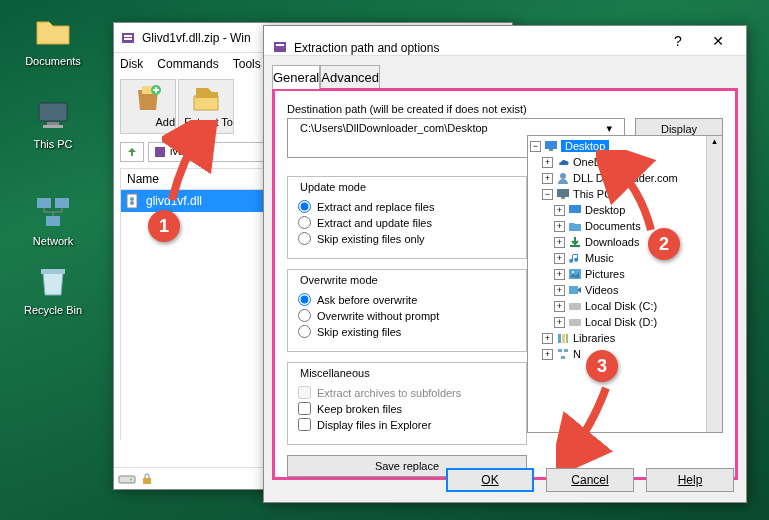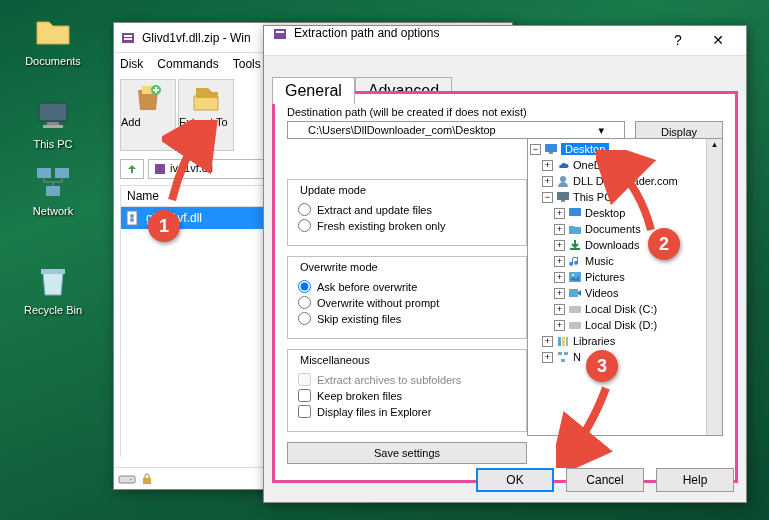--- a/index.html
+++ b/index.html
@@ -9,42 +9,42 @@
 .desktop-icon .di-img { width: 40px; height: 40px; margin: 0 auto 3px; background-size: contain; }
 .desktop-icon .label { font-size: 11px; }
 
 .window { position: absolute; background: #fff; border: 1px solid #888; box-shadow: 2px 2px 12px rgba(0,0,0,0.4); }
 
 .win-winrar { left: 113px; top: 22px; width: 400px; height: 468px; }
 .win-winrar .titlebar { height: 30px; background: #fff; border-bottom: 1px solid #ddd; display: flex; align-items: center; padding: 0 6px; font-size: 12px; }
 .win-winrar .titlebar .icon-box { width: 16px; height: 16px; margin-right: 6px; }
 .win-winrar .menubar { padding: 4px 6px; display: flex; gap: 14px; font-size: 12px; }
 .win-winrar .toolbar { display: flex; gap: 2px; padding: 4px 6px; }
-.win-winrar .tool-btn { width: 56px; height: 72px; text-align: left; background: #eee; border: 1px solid #ccc; font-size: 11px; padding-top: 2px; }
+.win-winrar .tool-btn { width: 56px; height: 55px; text-align: right; background: #eee; border: 1px solid #ccc; font-size: 11px; padding-top: 2px; }
 .win-winrar .tool-btn .ticon { width: 32px; height: 32px; margin: 0 auto 2px; }
 .win-winrar .pathbar { padding: 4px 6px; display: flex; align-items: center; gap: 4px; }
 .win-winrar .pathbar .pbox { border: 1px solid #bbb; padding: 2px 4px; font-size: 11px; display: inline-block; }
 .win-winrar .filelist-header { background: #fff; border: 1px solid #ddd; margin: 2px 6px 0; padding: 3px 6px; font-size: 12px; }
 .win-winrar .filelist { margin: 0 6px; border-left: 1px solid #ddd; border-right: 1px solid #ddd; height: 250px; }
 .win-winrar .file-row { display: flex; align-items: center; padding: 3px 4px; background: #1e90ff; color: #fff; font-size: 12px; }
 .win-winrar .file-row .ficon { width: 16px; height: 16px; margin-right: 5px; }
 .win-winrar .statusbar { position: absolute; bottom: 0; left: 0; right: 0; height: 22px; border-top: 1px solid #ddd; display: flex; align-items: center; padding: 0 4px; gap: 4px; }
 
 .win-dialog { left: 263px; top: 25px; width: 484px; height: 478px; background: #f0f0f0; }
-.win-dialog .titlebar { height: 30px; display: flex; align-items: flex-start; padding: 0 8px; background: #fff; border-bottom: 1px solid #e0e0e0; }
+.win-dialog .titlebar { height: 30px; display: flex; align-items: flex-end; padding: 0 8px; background: #fff; border-bottom: 1px solid #e0e0e0; }
 .win-dialog .titlebar .icon-box { width: 16px; height: 16px; margin-right: 6px; }
 .win-dialog .titlebar .title-text { flex: 1; font-size: 12px; }
 .win-dialog .titlebar .winbtn { width: 40px; height: 28px; display: flex; align-items: center; justify-content: center; font-size: 14px; }
 .win-dialog .tabs { display: flex; padding: 8px 8px 0; gap: 0; }
-.win-dialog .tab { padding: 4px 12px; border: 1px solid #b0b0b0; border-bottom: none; background: #f0f0f0; font-size: 16px; position: relative; top: 13px; }
+.win-dialog .tab { padding: 4px 0; border: 1px solid #b0b0b0; border-bottom: none; background: #f0f0f0; font-size: 13px; position: relative; top: 1px; }
 .win-dialog .tab.active { background: #fff; z-index: 2; }
 .win-dialog .tab-panel { margin: 0 8px 8px; border: 3px solid #ec4899; background: #fff; padding: 12px; height: 392px; position: relative; }
 .win-dialog .dest-label { font-size: 11px; margin-bottom: 3px; }
 .win-dialog .dest-row { display: flex; gap: 10px; align-items: flex-start; }
-.win-dialog .dest-input { flex: 1; border: 1px solid #999; padding: 3px 20px; font-size: 11px; height: 18px; display: flex; align-items: center; justify-content: space-between; }
+.win-dialog .dest-input { flex: 1; border: 1px solid #999; padding: 3px 12px; font-size: 11px; height: 40px; display: flex; align-items: flex-start; justify-content: space-between; }
 .win-dialog .dest-buttons { display: flex; flex-direction: column; gap: 4px; }
 .win-dialog .dest-buttons button { width: 88px; height: 22px; font-size: 11px; background: #e8e8e8; border: 1px solid #999; }
 
 .groupbox { border: 1px solid #c0c0c0; padding: 20px 10px 10px; position: relative; font-size: 11px; margin-top: 10px; }
 .groupbox .legend { position: absolute; top: -8px; left: 8px; background: #fff; padding: 0 4px; font-size: 11px; margin-top: 12px; }
 .radio-row, .check-row { display: flex; align-items: center; gap: 6px; margin: 3px 0; font-size: 11px; }
 .radio-row input, .check-row input { width: 13px; height: 13px; }
 .check-row.disabled { color: #888; }
 
 .folder-tree { position: absolute; right: 12px; top: 44px; width: 196px; height: 298px; border: 1px solid #999; background: #fff; overflow: hidden; font-size: 11px; }
@@ -53,21 +53,21 @@
 .tree-node { display: flex; align-items: center; gap: 3px; padding: 1px 0; white-space: nowrap; }
 .tree-node .exp { width: 11px; height: 11px; font-size: 9px; display: inline-flex; align-items: center; justify-content: center; border: 1px solid #888; }
 .tree-node .ticon2 { width: 14px; height: 14px; }
 .tree-node.selected span.label { background: #0a84ff; color: #fff; padding: 0 4px; }
 .tree-node.indent1 { margin-left: 12px; }
 .tree-node.indent2 { margin-left: 24px; }
 
 .save-btn-wide { width: 240px; height: 22px; font-size: 11px; background: #e8e8e8; border: 1px solid #999; display: block; margin-top: 10px; }
 
 .dialog-buttons { position: absolute; bottom: 10px; right: 12px; display: flex; gap: 12px; }
-.dialog-buttons button { width: 78px; height: 24px; font-size: 12px; background: #e8e8e8; border: 1px solid #999; }
+.dialog-buttons button { width: 88px; height: 24px; font-size: 12px; background: #e8e8e8; border: 1px solid #999; text-decoration: underline; }
 .dialog-buttons button.primary { border: 2px solid #0a84ff; }
 
 .callout { position: absolute; width: 32px; height: 32px; border-radius: 50%; background: #e74c3c; color: #fff; display: flex; align-items: center; justify-content: center; font-size: 18px; font-weight: bold; box-shadow: 1px 2px 4px rgba(0,0,0,0.4); }
 .arrow { position: absolute; pointer-events: none; }
 
 svg.ic { display: block; }
 </style>
 </head>
 <body>
 
@@ -82,21 +82,21 @@
 <div class="desktop-icon" style="left:18px; top:95px;">
   <div class="di-img">
       <svg class="ic" viewBox="0 0 40 40">
         <rect x="6" y="8" width="28" height="18" rx="2" fill="#4a6a7a" stroke="#2a3a4a"></rect>
         <rect x="14" y="27" width="12" height="3" fill="#888"></rect>
         <rect x="10" y="30" width="20" height="3" fill="#aaa"></rect>
       </svg>
     </div>
   <div class="label">This PC</div>
 </div>
-<div class="desktop-icon" style="left:18px; top:162px;">
+<div class="desktop-icon" style="left:18px; top:192px;">
   <div class="di-img">
       <svg class="ic" viewBox="0 0 40 40">
         <rect x="4" y="6" width="14" height="10" fill="#6fa8c8"></rect>
         <rect x="22" y="6" width="14" height="10" fill="#6fa8c8"></rect>
         <rect x="13" y="24" width="14" height="10" fill="#6fa8c8"></rect>
         <path d="M11 16v4h18v-4M20 20v4" stroke="#888" fill="none"></path>
       </svg>
     </div>
   <div class="label">Network</div>
 </div>
@@ -223,26 +223,30 @@
       <div class="dest-buttons">
         <button>Display</button>
         <button>New Folder</button>
       </div>
     </div>
 
     <div style="width:240px">
       <div class="groupbox">
         <div class="legend">Update mode</div>
         <div class="radio-row">
+            <input type="radio" checked="" style="">
+            <span>Extract and replace files</span>
+          </div>
+        <div class="radio-row">
             <input type="radio" style="">
             <span>Extract and update files</span>
           </div>
         <div class="radio-row">
             <input type="radio" style="">
-            <span>Fresh existing broken only</span>
+            <span>Skip existing files only</span>
           </div>
       </div>
 
       <div class="groupbox">
         <div class="legend">Overwrite mode</div>
         <div class="radio-row">
             <input type="radio" checked="" style="">
             <span>Ask before overwrite</span>
           </div>
         <div class="radio-row">
@@ -264,21 +268,21 @@
         <div class="check-row">
             <input type="checkbox" style="">
             <span>Keep broken files</span>
           </div>
         <div class="check-row">
             <input type="checkbox" style="">
             <span>Display files in Explorer</span>
           </div>
       </div>
 
-      <button class="save-btn-wide">Save settings</button>
+      <button class="save-btn-wide">Save replace</button>
     </div>
 
     <div class="folder-tree">
       <div class="tree-scroll">
           <span style="font-size:9px">▴</span>
         </div>
       <div class="tree-inner">
         <div class="tree-node selected">
             <span class="exp">−</span>
             <span class="ticon2">

